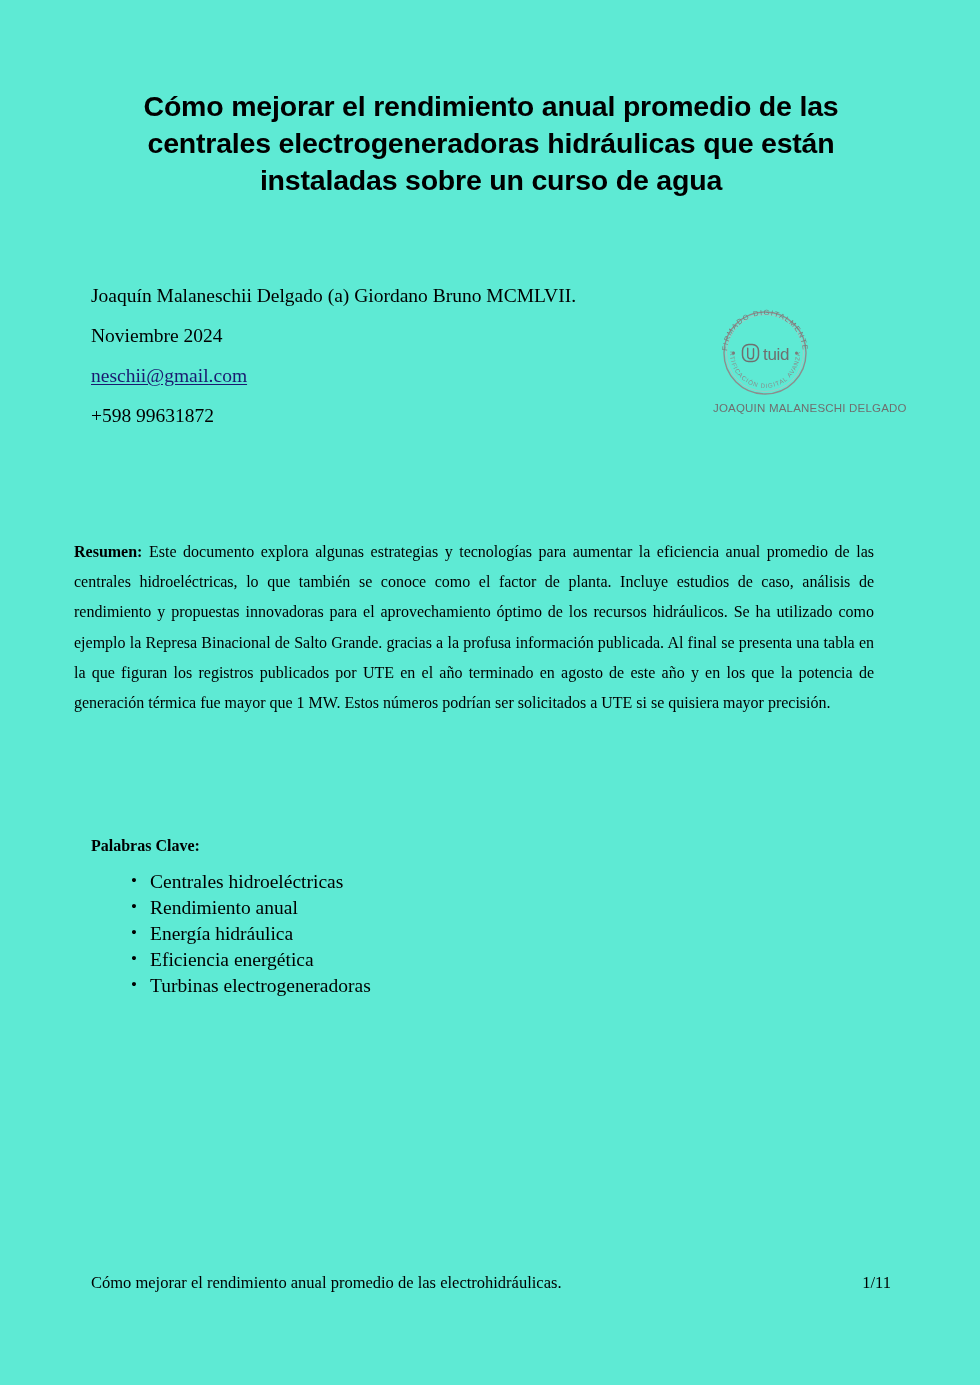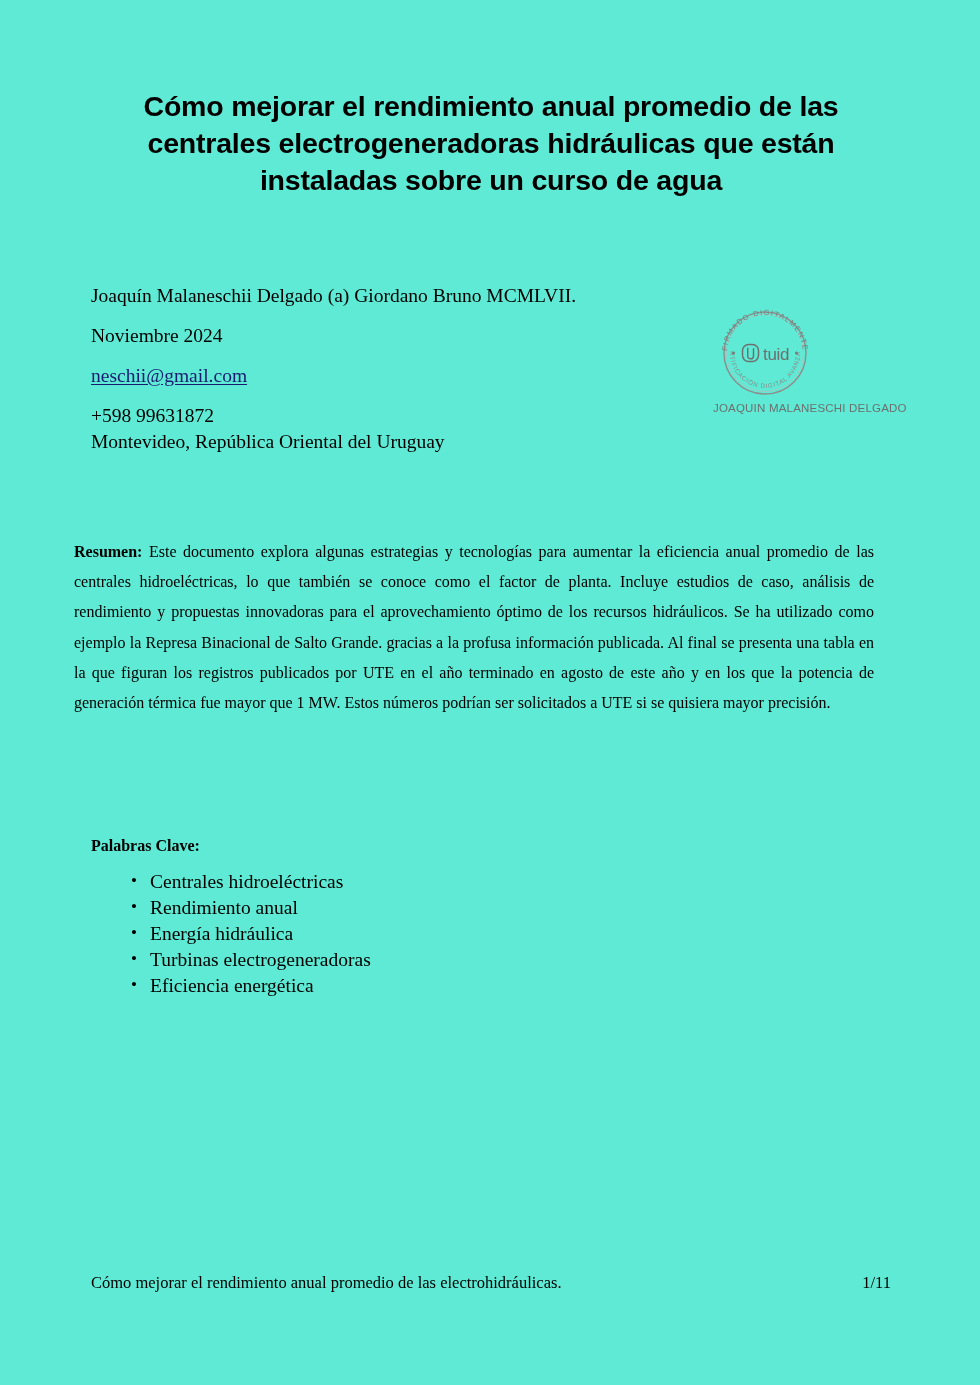--- a/index.html
+++ b/index.html
@@ -165,21 +165,20 @@
     <h1 class="doc-title">Cómo mejorar el rendimiento anual promedio de las centrales electrogeneradoras hidráulicas que están instaladas sobre un curso de agua</h1>
   </div>
 
   <div class="author-block">
     <p class="author-line">Joaquín Malaneschii Delgado (a) Giordano Bruno MCMLVII.</p>
     <p class="author-line">Noviembre 2024</p>
     <p class="author-line">
       <span class="email-link">neschii@gmail.com</span>
     </p>
     <p class="author-line tight">+598 99631872</p>
-    <p class="author-line tight">Montevideo, República Oriental del Uruguay</p>
   </div>
 
   <div class="stamp-block">
     <div class="seal">
       <svg viewBox="0 0 104 96" xmlns="http://www.w3.org/2000/svg" aria-hidden="true">
         <defs>
           <path id="arcTop" d="M 14 50 A 38 38 0 0 1 90 50"></path>
           <path id="arcBottom" d="M 17 50 A 35 35 0 0 0 87 50"></path>
         </defs>
         <circle cx="52" cy="50" r="41" fill="none" stroke="#8d8d8d" stroke-width="1.4"></circle>
@@ -208,22 +207,22 @@
   <p class="abstract">
     <span class="lead">Resumen:</span><span> Este documento explora algunas estrategias y tecnologías para aumentar la eficiencia anual promedio de las centrales hidroeléctricas, lo que también se conoce como el factor de planta. Incluye estudios de caso, análisis de rendimiento y propuestas innovadoras para el aprovechamiento óptimo de los recursos hidráulicos. Se ha utilizado como ejemplo la Represa Binacional de Salto Grande. gracias a la profusa información publicada. Al final se presenta una tabla en la que figuran los registros publicados por UTE en el año terminado en agosto de este año y en los que la potencia de generación térmica fue mayor que 1 MW. Estos números podrían ser solicitados a UTE si se quisiera mayor precisión.</span>
   </p>
 
   <p class="keywords-heading">Palabras Clave:</p>
 
   <ul class="keywords-list">
     <li>Centrales hidroeléctricas</li>
     <li>Rendimiento anual</li>
     <li>Energía hidráulica</li>
+    <li>Eficiencia energética</li>
     <li>Turbinas electrogeneradoras</li>
-    <li>Eficiencia energética</li>
   </ul>
 
   <div class="footer">
     <span class="footer-text">Cómo mejorar el rendimiento anual promedio de las electrohidráulicas.</span>
     <span class="footer-page">1/11</span>
   </div>
 
 </div>
 
 </body></html>

